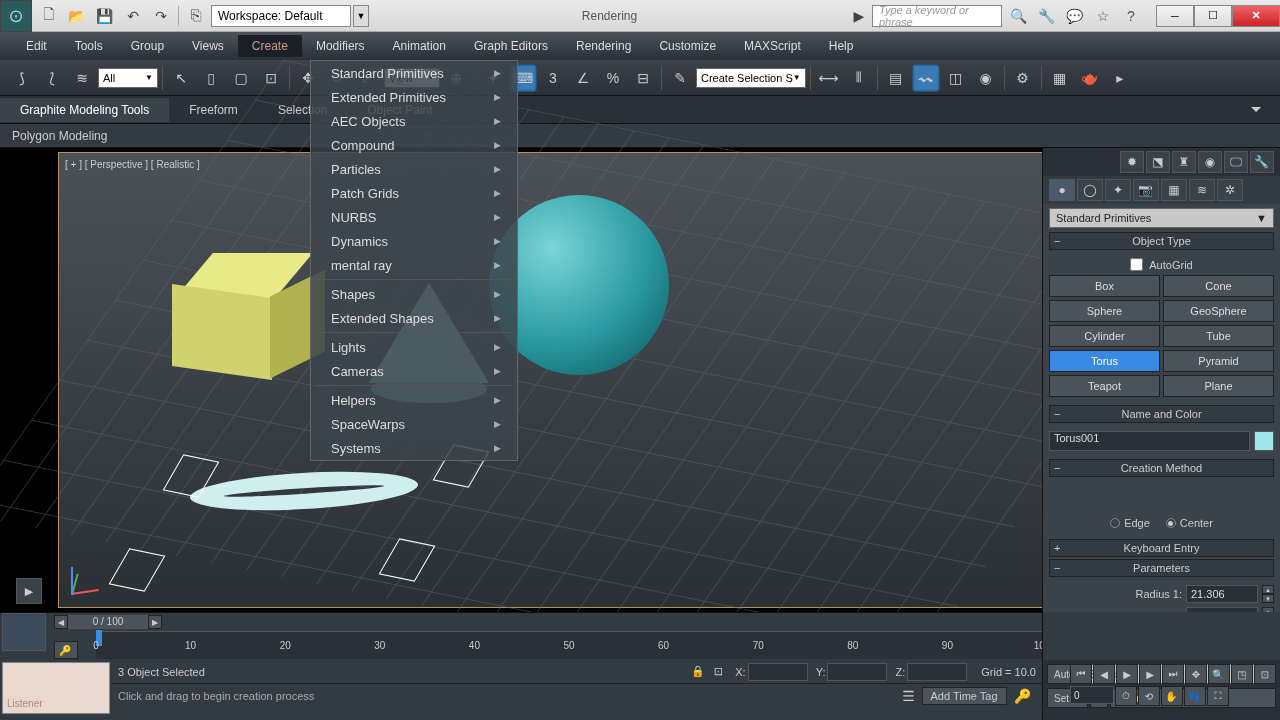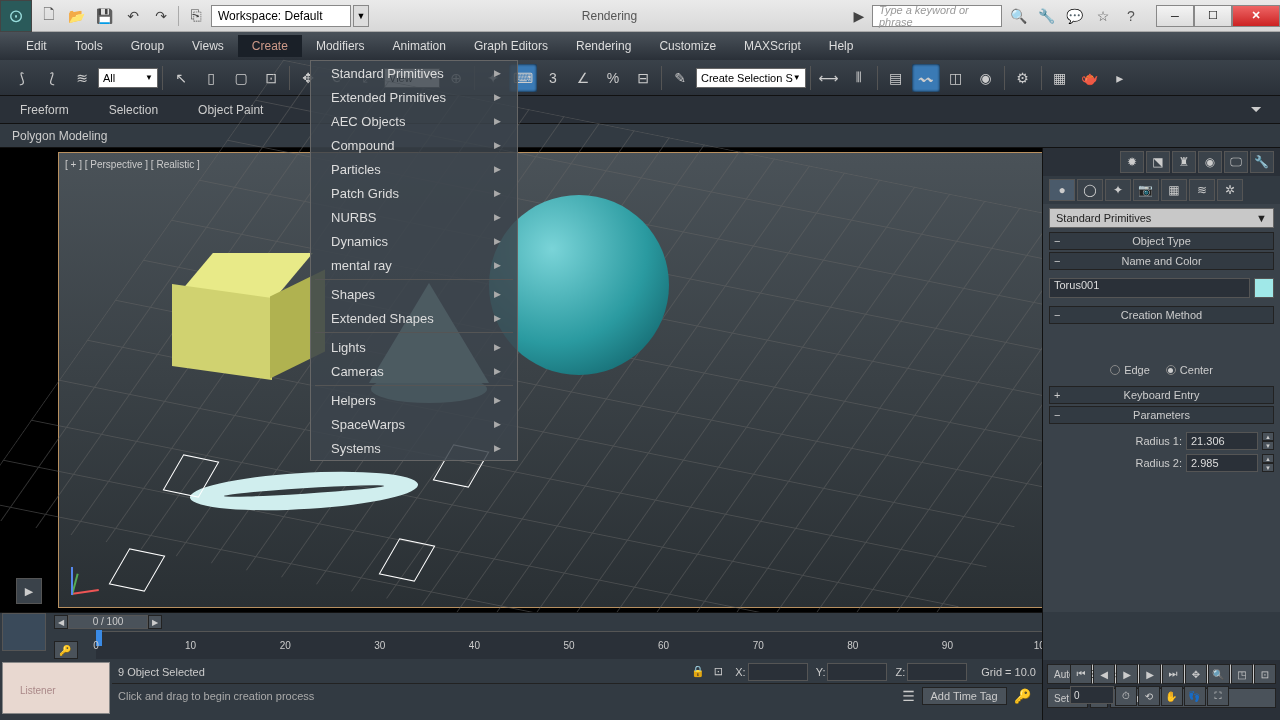--- a/index.html
+++ b/index.html
@@ -94,21 +94,21 @@
 .spin-btns { width:12px; display:flex; flex-direction:column;}
 .spin-up,.spin-dn { height:9px; background:#4a525a; border:1px solid #222; font-size:6px; display:flex; align-items:center; justify-content:center; color:#ccc;}
 
 .timeline-area { position:absolute; top:612px; left:0; right:0; height:48px; background:#323a42; border-top:1px solid #111;}
 .slider-btn { width:14px; height:14px; background:#4a525a; border:1px solid #222; color:#ccc; font-size:8px; display:flex; align-items:center; justify-content:center;}
 .ruler { height:28px; margin-left:96px; margin-right:238px; position:relative; background:#2a3038; border-top:1px solid #555;}
 .ruler-num { position:absolute; top:8px; font-size:10px; color:#ccc; transform:translateX(-50%);}
 .ruler-marker { position:absolute; left:0; top:-2px; width:6px; height:16px; background:#3a8ae5;}
 
 .status-area { position:absolute; top:660px; left:0; right:0; height:60px; background:#323a42; display:flex; }
-.listener { width:108px; height:52px; margin:2px; background:#e8d8d0; border:1px solid #888; display:flex; align-items:flex-end; padding:17px; font-size:10px; color:#a88;}
+.listener { width:108px; height:52px; margin:2px; background:#e8d8d0; border:1px solid #888; display:flex; align-items:flex-end; padding:4px; font-size:10px; color:#a88;}
 .status-mid { flex:1; display:flex; flex-direction:column;}
 .status-row { height:24px; display:flex; align-items:center; border-bottom:1px solid #222; padding:0 6px; gap:8px;}
 .status-text { font-size:11px; color:#ccc;}
 .coord-grp { display:flex; align-items:center; gap:2px; margin-left:auto;}
 .coord-lbl { font-size:11px; color:#ccc; margin-left:6px;}
 .coord-box { width:60px; height:18px; background:#2a3038; border:1px solid #555;}
 .grid-lbl { font-size:11px; color:#ccc; margin-left:12px;}
 .status-row2 { height:24px; display:flex; align-items:center; padding:0 6px; gap:4px;}
 .prompt { flex:1; font-size:11px; color:#aaa;}
 .tag-btn { padding:2px 8px; background:#4a525a; border:1px solid #222; font-size:11px; color:#ccc;}
@@ -218,20 +218,21 @@
   <div class="tb-btn">◉</div>
   <div class="tb-sep"></div>
   <div class="tb-btn">⚙</div>
   <div class="tb-sep"></div>
   <div class="tb-btn">▦</div>
   <div class="tb-btn">🫖</div>
   <div class="tb-btn">▸</div>
 </div>
 
 <div class="ribbon">
+  <div class="ribbon-tab active">Graphite Modeling Tools</div>
   <div class="ribbon-tab">Freeform</div>
   <div class="ribbon-tab">Selection</div>
   <div class="ribbon-tab">Object Paint</div>
   <div class="ribbon-extra">
       <div class="tb-btn">⏷</div>
     </div>
 </div>
 <div class="sub-ribbon">Polygon Modeling</div>
 
 <div class="viewport-area">
@@ -355,20 +356,38 @@
     <div class="cp-subtab">✲</div>
   </div>
   <div class="cp-dd">
       <span>Standard Primitives</span>
       <span>▼</span>
     </div>
   <div class="rollout-head">
       <span class="pm">−</span>
       <span>Object Type</span>
     </div>
+  <div class="rollout-body">
+    <div class="autogrid">
+        <input type="checkbox" style="">
+        <span>AutoGrid</span>
+      </div>
+    <div class="obj-btns">
+      <div class="obj-btn">Box</div>
+      <div class="obj-btn">Cone</div>
+      <div class="obj-btn">Sphere</div>
+      <div class="obj-btn">GeoSphere</div>
+      <div class="obj-btn">Cylinder</div>
+      <div class="obj-btn">Tube</div>
+      <div class="obj-btn active">Torus</div>
+      <div class="obj-btn">Pyramid</div>
+      <div class="obj-btn">Teapot</div>
+      <div class="obj-btn">Plane</div>
+    </div>
+  </div>
   <div class="rollout-head">
       <span class="pm">−</span>
       <span>Name and Color</span>
     </div>
   <div class="rollout-body">
     <div class="name-row">
       <div class="name-input">Torus001</div>
       <div class="color-sw"></div>
     </div>
   </div>
@@ -441,21 +460,21 @@
       <div class="ruler-num" style="left: 90%;">90</div>
       <div class="ruler-num" style="left: 100%;">100</div>
     </div>
 </div>
 <div class="right-timeline"></div>
 
 <div class="status-area">
   <div class="listener">Listener</div>
   <div class="status-mid">
     <div class="status-row">
-      <span class="status-text">9 Object Selected</span>
+      <span class="status-text">3 Object Selected</span>
       <div class="coord-grp">
         <div class="tb-btn" style="width:18px;height:18px;font-size:11px">🔒</div>
         <div class="tb-btn" style="width:18px;height:18px;font-size:11px">⊡</div>
         <span class="coord-lbl">X:</span>
           <div class="coord-box"></div>
         <span class="coord-lbl">Y:</span>
           <div class="coord-box"></div>
         <span class="coord-lbl">Z:</span>
           <div class="coord-box"></div>
         <span class="grid-lbl">Grid = 10.0</span>

